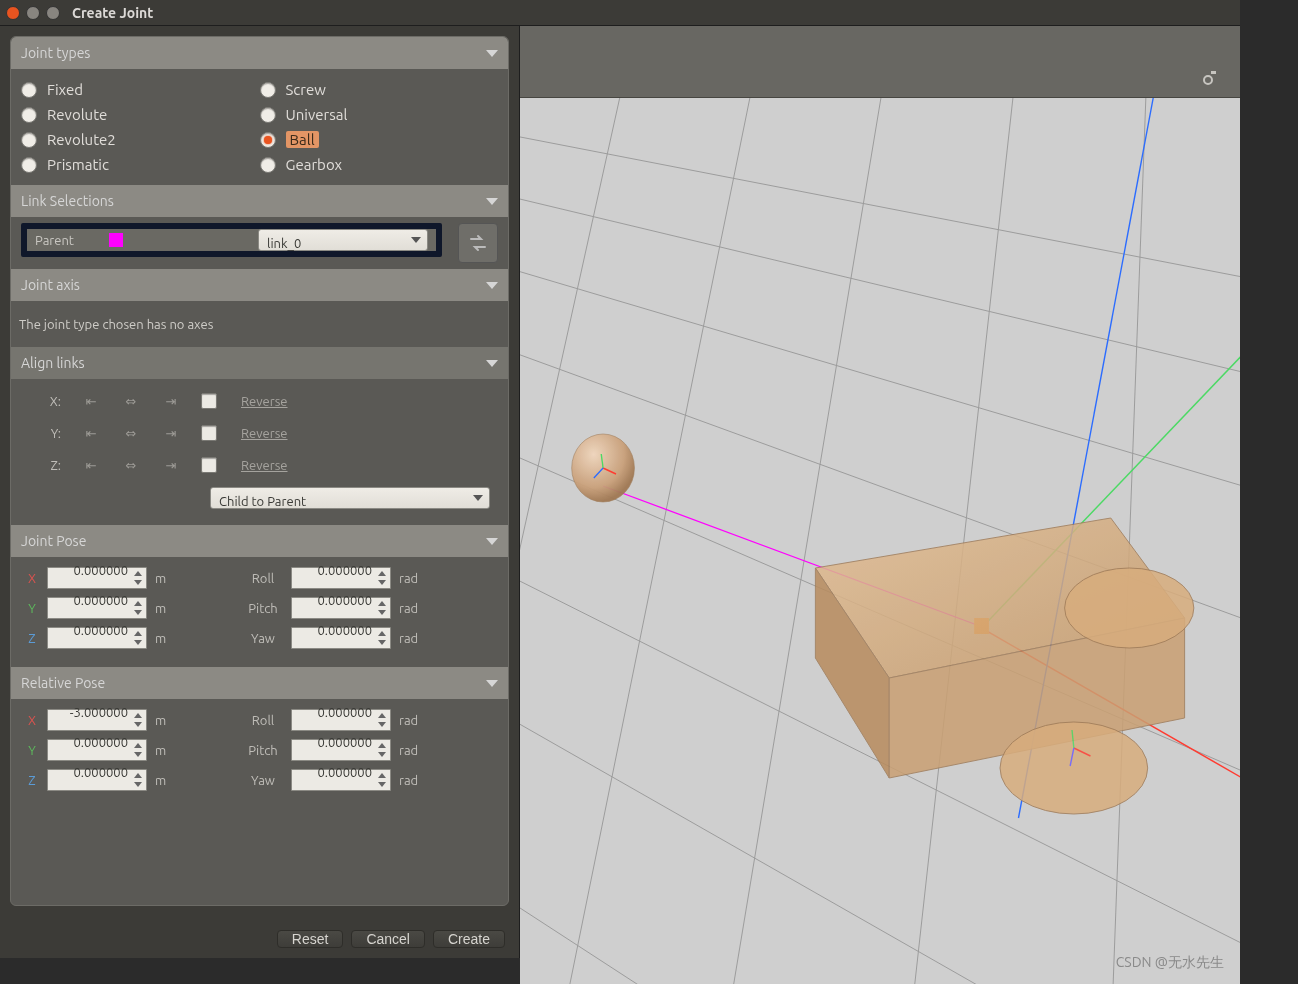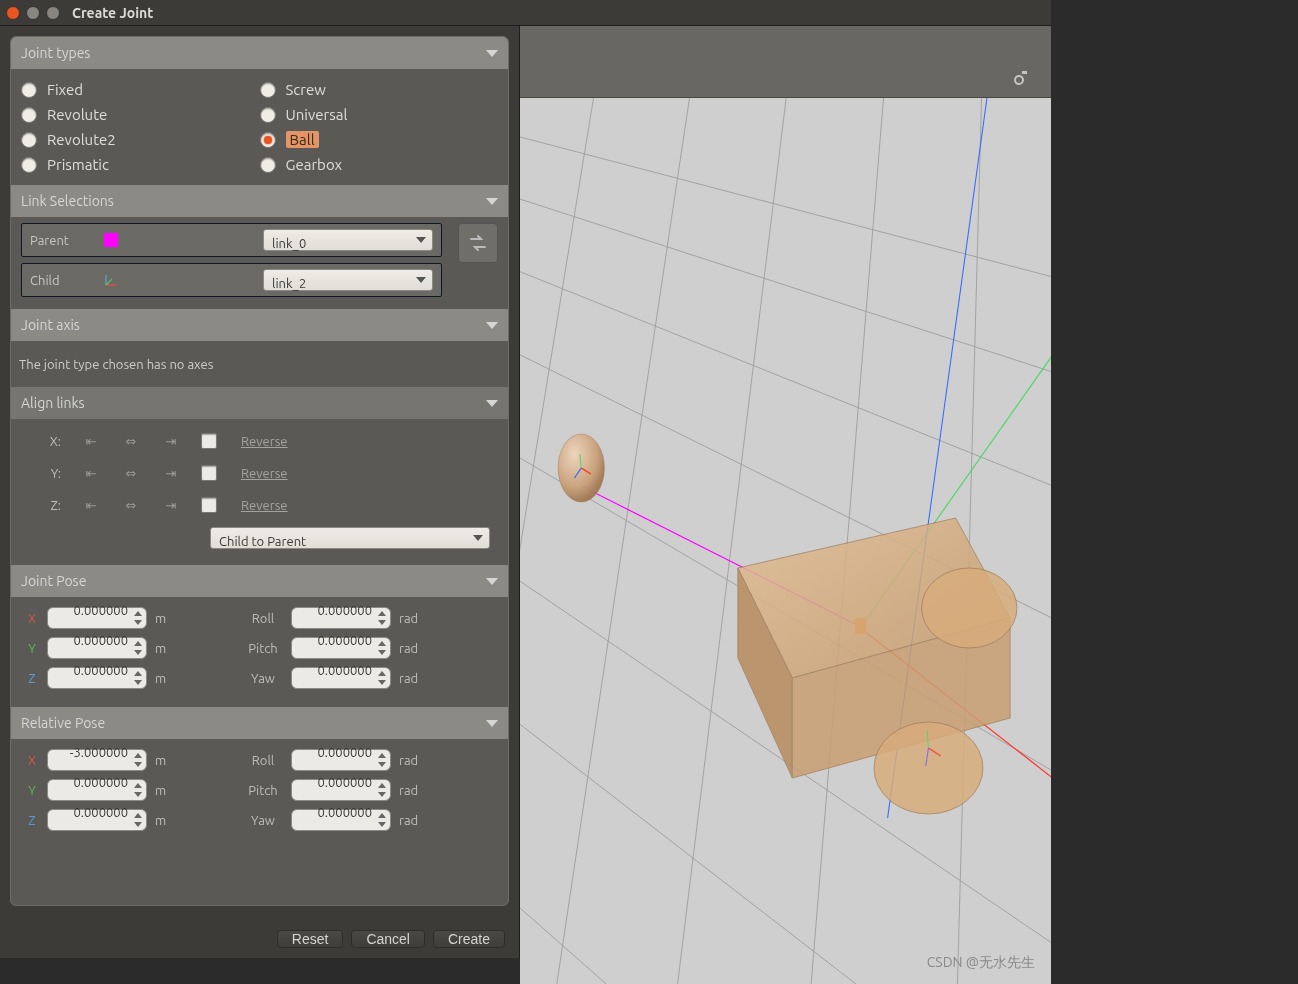--- a/index.html
+++ b/index.html
@@ -1,18 +1,18 @@
 <!DOCTYPE html>
 <html><head>
 <meta charset="utf-8">
 <style>
   * { box-sizing: border-box; }
   html, body { margin:0; padding:0; height:100%; font-family: "Ubuntu", "DejaVu Sans", Arial, sans-serif; font-size:13px; color:#d0d0d0; background:#2b2b2b; overflow:hidden; }
 
-  .app-root { width:1051px; height:984px; position:relative; background:#2b2b2b; }
+  .app-root { width:1240px; height:984px; position:relative; background:#2b2b2b; }
 
   
   .title-bar { height:26px; background:#3c3b37; display:flex; align-items:center; padding:0 6px; gap:6px; border-bottom:1px solid #1e1e1e; }
   .win-btn { width:14px; height:14px; border-radius:50%; border:1px solid #333; }
   .win-title { margin-left:6px; color:#dcd9d6; font-weight:bold; font-size:14px; }
 
   
   .dialog { position:absolute; top:26px; left:0; width:520px; height:932px; background:#3c3b37; border-right:1px solid #1e1e1e; padding:10px; }
   .panel-inner { background:#5a5955; border:1px solid #6c6b66; border-radius:6px; padding:0; height:870px; overflow:hidden; }
 
@@ -24,21 +24,21 @@
 
   
   .joint-types { display:flex; }
   .jt-col { flex:1; display:flex; flex-direction:column; gap:8px; padding:6px 0;justify-content:center; }
   .radio-row { display:flex; align-items:center; gap:10px; color:#e0ddd9; font-size:15px; }
   .radio-outer { width:16px; height:16px; border-radius:50%; background:#f0ede7; border:1px solid #7a7974; display:flex; align-items:center; justify-content:center; box-shadow:inset 0 1px 1px rgba(0,0,0,.3); }
   .radio-outer.checked::after { content:""; width:8px;height:8px;border-radius:50%; background:#e95420; box-shadow:0 0 2px #e95420; }
   .radio-label.selected { background:#e39565; color:#3a2a1a; padding:0 4px; border-radius:2px; }
 
   
-  .link-row { display:flex; align-items:center; background:#6a6963; border:1px solid #0f172a; border-radius:2px; margin-bottom:6px; height:34px; padding:0 8px; }
+  .link-row { display:flex; align-items:center; background:#6a6963; border:6px solid #0f172a; border-radius:2px; margin-bottom:6px; height:34px; padding:0 8px; }
   .link-label { width:70px; color:#c9c7c2; }
   .swatch { width:14px; height:14px; margin-left:4px; }
   .dropdown { margin-left:auto; background:linear-gradient(#efece6,#e1ded7); border:1px solid #8b8a84; border-radius:3px; height:22px; display:flex; align-items:flex-end; padding:0 22px 0 8px; color:#3a3a36; font-size:13px; min-width:170px; position:relative; }
   .dropdown::after { content:""; position:absolute; right:6px; top:50%; transform:translateY(-50%); width:0;height:0;border-left:5px solid transparent;border-right:5px solid transparent;border-top:6px solid #555; }
   .swap-btn { width:40px; height:40px; background:#6f6e69; border:1px solid #555; border-radius:4px; margin-left:8px; display:flex; align-items:center; justify-content:center; color:#bbb; }
 
   .note-text { color:#cfcdc8; font-size:13px; padding:16px 8px; background:#5a5955; }
 
   
   .align-row { display:flex; align-items:center; gap:20px; padding:8px 20px; color:#bfbdb8; }
@@ -51,21 +51,21 @@
 
   
   .pose-body { padding:10px 14px; }
   .pose-row { display:flex; align-items:center; gap:8px; margin-bottom:8px; }
   .pose-left, .pose-right { display:flex; align-items:center; gap:8px; }
   .pose-left { width:210px; }
   .ax-x { color:#d9534f; width:14px; text-align:center;}
   .ax-y { color:#5cb85c; width:14px; text-align:center;}
   .ax-z { color:#5b9bd5; width:14px; text-align:center;}
   .angle-label { width:40px; text-align:center; color:#bfbdb8; }
-  .spin { background:#eceae4; border:1px solid #8b8a84; border-radius:6px; height:22px; width:100px; display:flex; align-items:center; justify-content:flex-end; padding:0 18px 16px 6px; color:#3a3a36; font-size:13px; position:relative; }
+  .spin { background:#eceae4; border:1px solid #8b8a84; border-radius:1px; height:22px; width:100px; display:flex; align-items:center; justify-content:flex-end; padding:0 18px 16px 6px; color:#3a3a36; font-size:13px; position:relative; }
   .spin::after { content:""; position:absolute; right:4px; top:3px; width:0;height:0;border-left:4px solid transparent;border-right:4px solid transparent;border-bottom:5px solid #666; }
   .spin::before { content:""; position:absolute; right:4px; bottom:3px; width:0;height:0;border-left:4px solid transparent;border-right:4px solid transparent;border-top:5px solid #666; }
   .unit { color:#bfbdb8; width:28px; }
 
   
   .footer { position:absolute; bottom:10px; right:14px; display:flex; gap:8px; }
   .btn { background:linear-gradient(#4a4944,#3e3d39); border:1px solid #2e2d29; border-radius:4px; color:#d6d4cf; padding:0 14px; font-size:14px;margin-top:18px; }
 
   
   .viewport-wrap { position:absolute; top:26px; left:520px; right:0; bottom:0; background:#2b2b2b; }
@@ -139,33 +139,20 @@
         <span>Link Selections</span>
         <span class="chev-down"></span>
       </div>
       <div class="section-body" style="display:flex; gap:8px; align-items:stretch;">
         <div style="flex:1;">
           <div class="link-row">
             <span class="link-label">Parent</span>
             <span class="swatch" style="background:#ff00ff"></span>
             <div class="dropdown">
                 <span>link_0</span>
-              </div>
-          </div>
-          <div class="link-row">
-            <span class="link-label">Child</span>
-            <span class="swatch">
-              <svg width="14" height="14">
-                  <line x1="2" y1="12" x2="2" y2="2" stroke="#5b9bd5" stroke-width="1.5"></line>
-                  <line x1="2" y1="12" x2="12" y2="12" stroke="#d9534f" stroke-width="1.5"></line>
-                  <line x1="2" y1="12" x2="8" y2="6" stroke="#5cb85c" stroke-width="1.5"></line>
-                </svg>
-            </span>
-            <div class="dropdown">
-                <span>link_2</span>
               </div>
           </div>
         </div>
         <div class="swap-btn">
           <svg width="22" height="22">
               <path d="M4 7 L14 7 L11 4 M18 15 L8 15 L11 18" stroke="#bbb" stroke-width="2" fill="none" stroke-linecap="round"></path>
             </svg>
         </div>
       </div>
 

